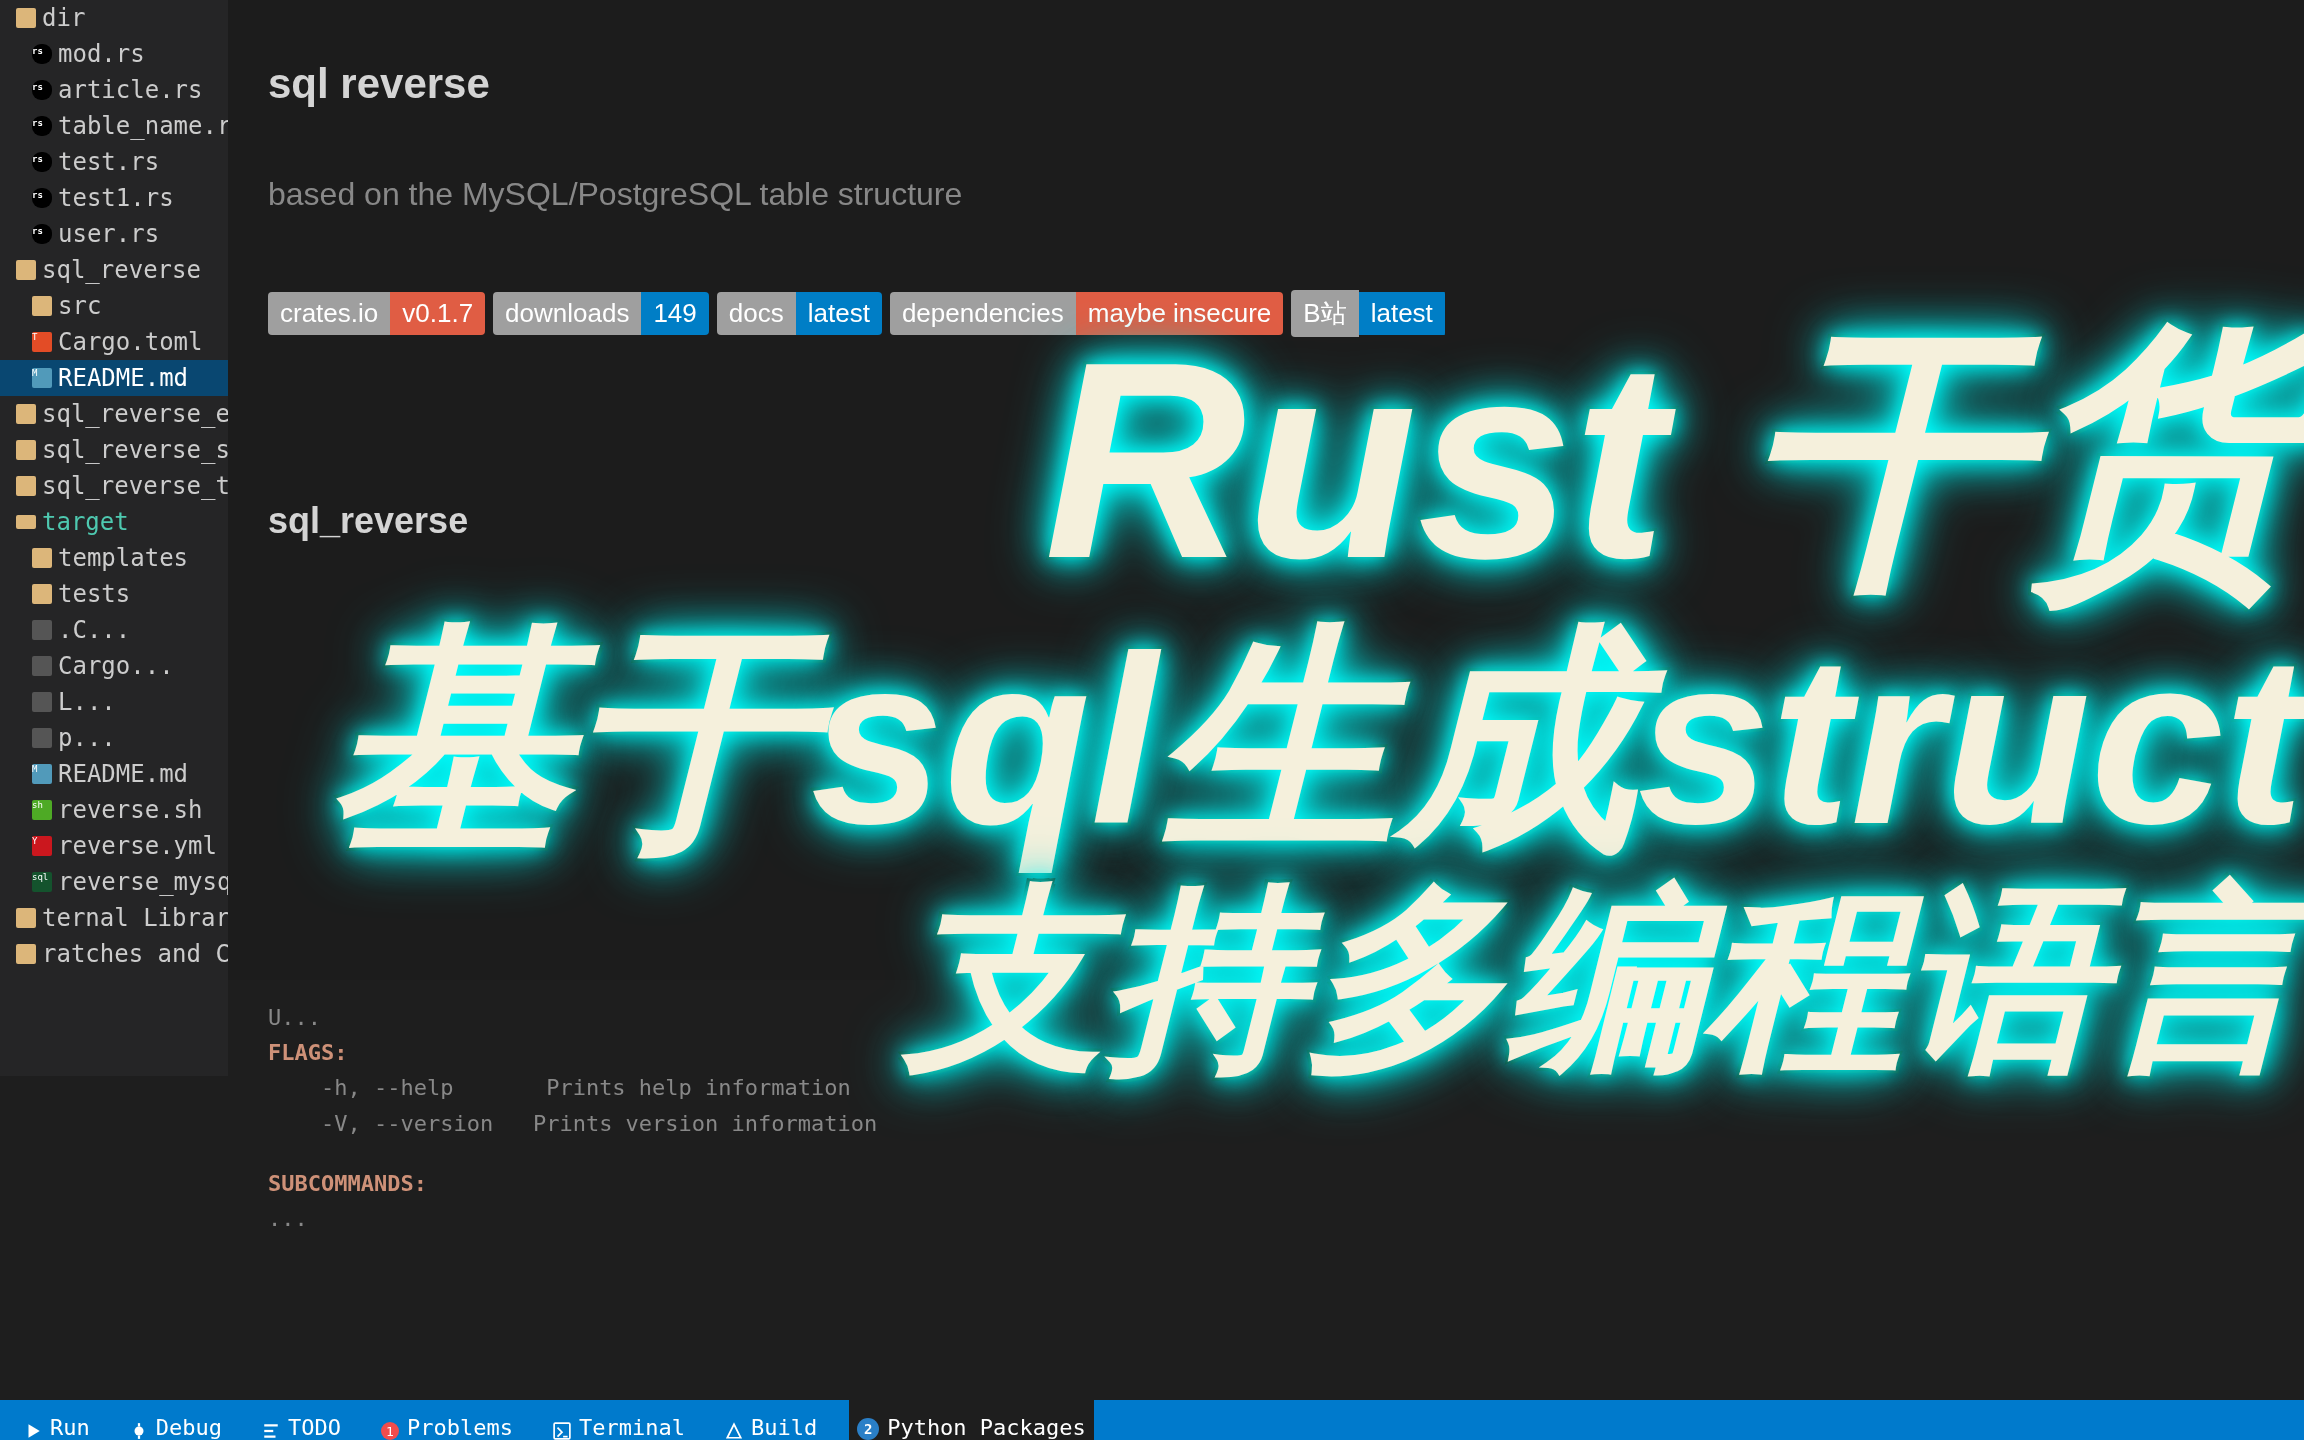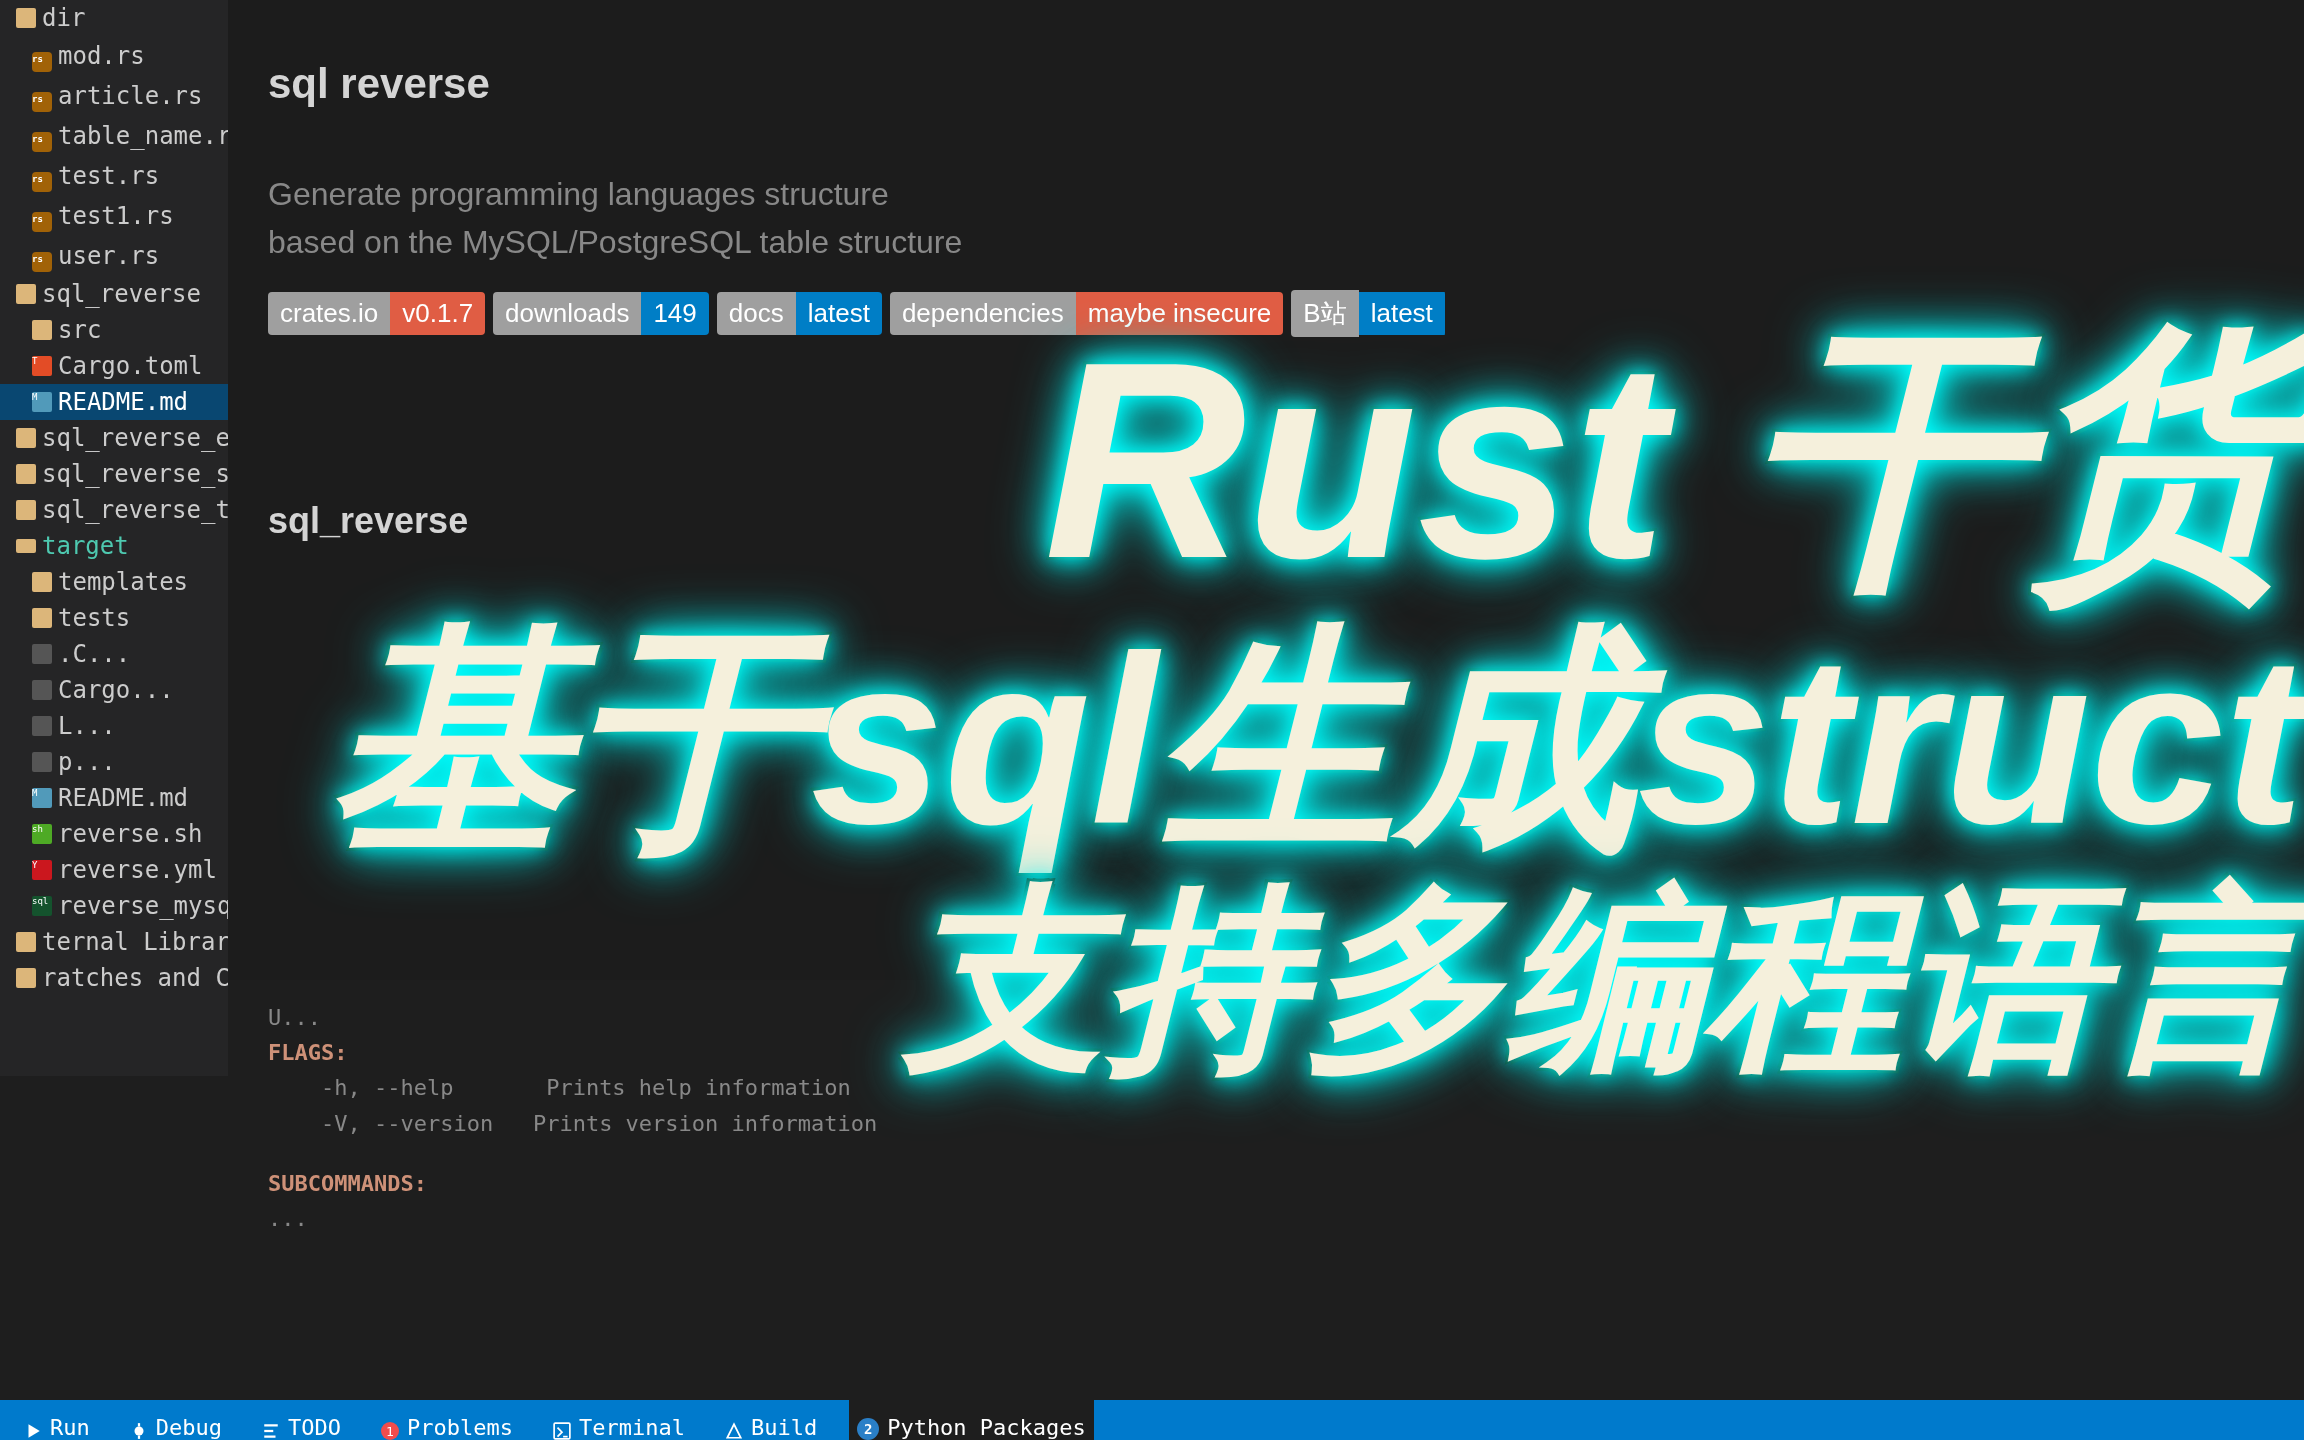--- a/index.html
+++ b/index.html
@@ -31,21 +31,21 @@
       cursor: pointer;
       white-space: nowrap;
     }
     .sidebar-item.active { background: #094771; color: white; }
     .sidebar-item .icon {
       width: 20px;
       height: 20px;
       display: inline-block;
       flex-shrink: 0;
     }
-    .icon-rs { background: #a16207; border-radius: 4px; display:flex;align-items:center;justify-content:center; color:white; font-size:11px; font-weight:bold;margin-top:12px; }
+    .icon-rs { background: #000000; border-radius: 9px; display:flex;align-items:center;justify-content:center; color:white; font-size:11px; font-weight:bold; }
     .icon-toml { background: #e34c26; border-radius: 2px; display:flex;align-items:center;justify-content:center; color:white; font-size:9px; }
     .icon-md { background: #519aba; border-radius: 2px; display:flex;align-items:center;justify-content:center; color:white; font-size:9px; }
     .icon-dir { background: #dcb67a; border-radius: 2px; width:20px;height:16px; }
     .icon-sh { background: #4EAA25; border-radius: 2px; display:flex;align-items:center;justify-content:center; color:white; font-size:9px; }
     .icon-yml { background: #cb171e; border-radius: 2px; display:flex;align-items:center;justify-content:center; color:white; font-size:9px; }
     .icon-sql { background: #14532d; border-radius: 2px; display:flex;align-items:center;justify-content:center; color:white; font-size:9px; }
     .indent1 { padding-left: 32px; }
 
     
     #main {
@@ -346,21 +346,20 @@
     <span>ratches and Const...</span>
   </div>
 </div>
 
 <div id="main">
 
   <div id="crates-bg"></div>
 
   <div id="pkg-title">sql reverse</div>
   <div id="pkg-desc">
-    <div>Generate programming languages structure</div>
     <div>based on the MySQL/PostgreSQL table structure</div>
   </div>
 
   <div id="badges">
     <div class="badge">
       <span class="badge-label badge-gray">crates.io</span>
       <span class="badge-value badge-orange">v0.1.7</span>
     </div>
     <div class="badge">
       <span class="badge-label badge-gray">downloads</span>

